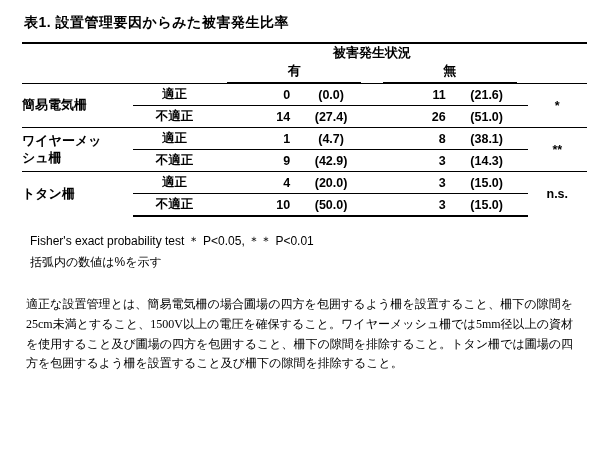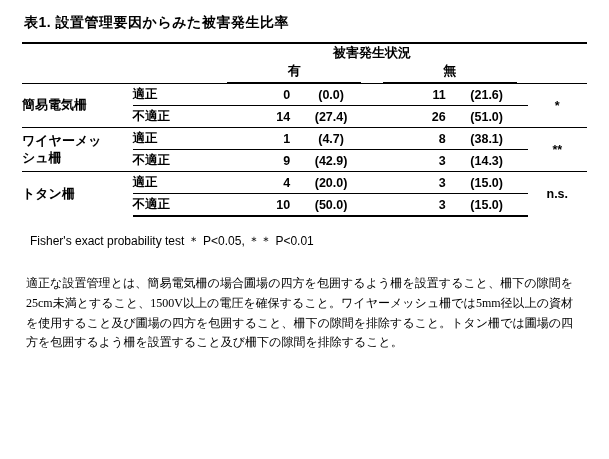--- a/index.html
+++ b/index.html
@@ -63,21 +63,21 @@
     padding: 0 0 2px 0;
     width: 86%;
   }
   .rowlabel {
     font-size: 13px;
     padding-left: 6px;
     line-height: 1.25;
   }
   .cond {
     font-size: 12.5px;
-    text-align: left;
+    text-align: center;
     padding-left: 10px;
   }
   .num {
     text-align: right;
     font-size: 12.5px;
     padding-right: 12px;
   }
   .pct {
     text-align: center;
     font-size: 12.5px;
@@ -189,17 +189,18 @@
         <td class="num" style="border-top:1px solid #000">10</td>
         <td class="pct" style="border-top:1px solid #000">(50.0)</td>
         <td class="num" style="border-top:1px solid #000">3</td>
         <td class="pct" style="border-top:1px solid #000">(15.0)</td>
       </tr>
     </tbody>
   </table>
 
   <div class="notes">
     <div>Fisher's exact probability test ＊ P&lt;0.05, ＊＊ P&lt;0.01</div>
+    <div>括弧内の数値は%を示す</div>
   </div>
 
   <div class="body-text">適正な設置管理とは、簡易電気柵の場合圃場の四方を包囲するよう柵を設置すること、柵下の隙間を25cm未満とすること、1500V以上の電圧を確保すること。ワイヤーメッシュ柵では5mm径以上の資材を使用すること及び圃場の四方を包囲すること、柵下の隙間を排除すること。トタン柵では圃場の四方を包囲するよう柵を設置すること及び柵下の隙間を排除すること。</div>
 
 </div>
 
 </body></html>

